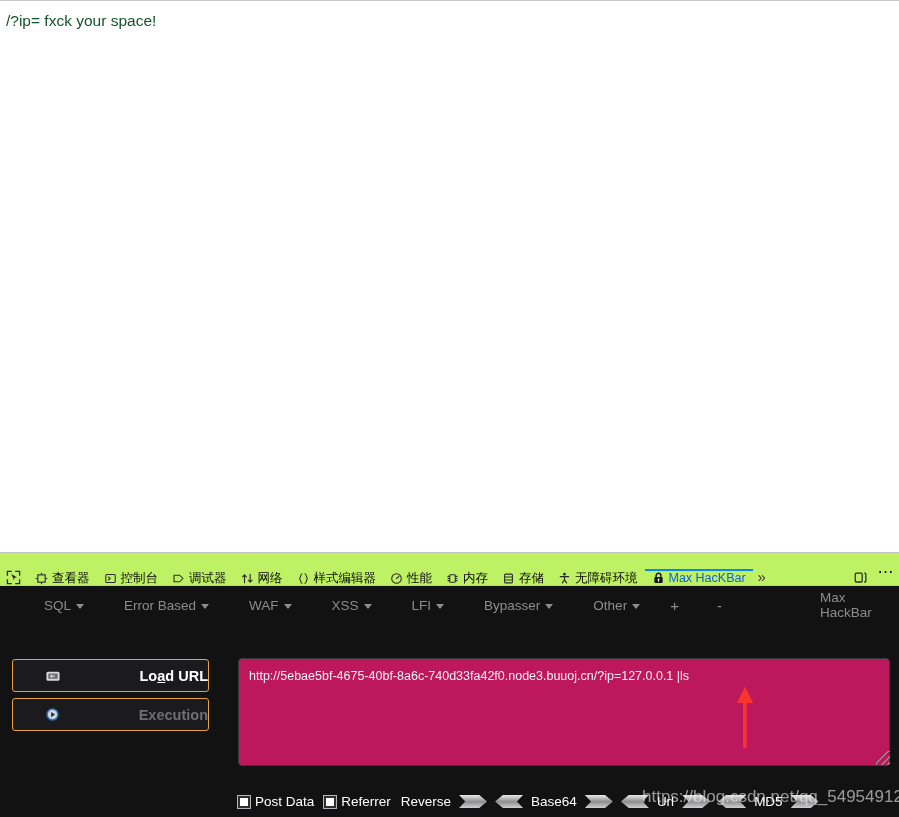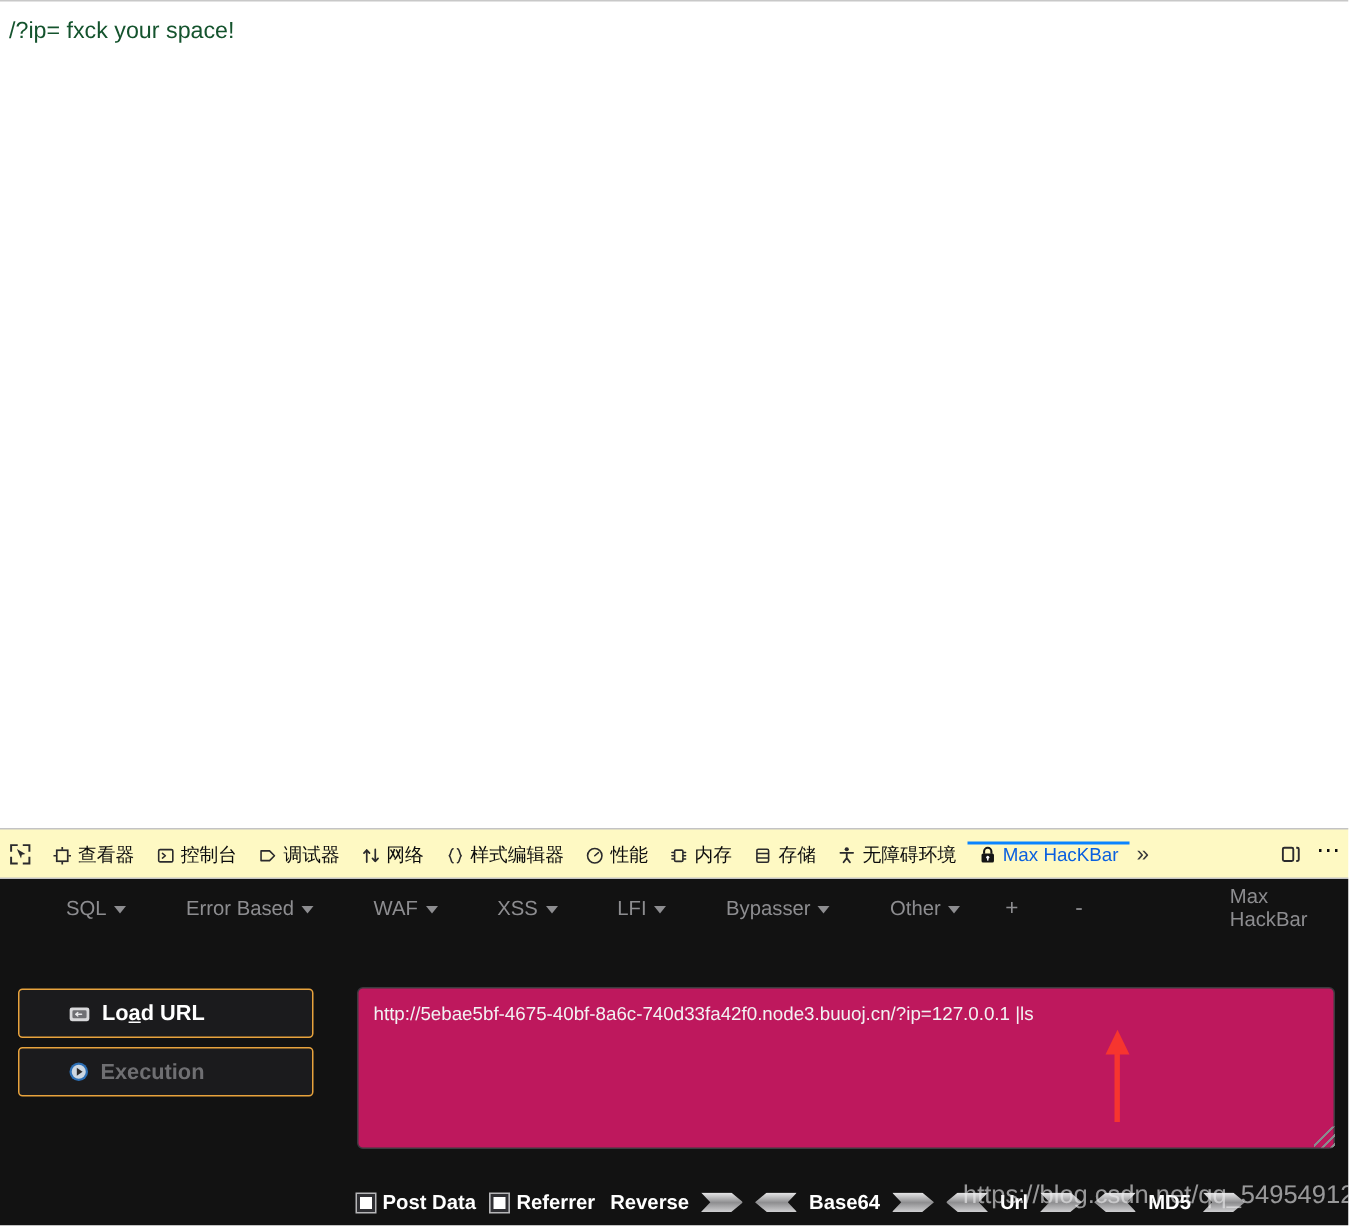--- a/index.html
+++ b/index.html
@@ -24,24 +24,24 @@
     position: absolute; left: 6px; top: 11px;
     font-size: 15.5px; color: #14532d;
     white-space: pre;
     letter-spacing: 0px;
   }
 
   
   .devtools-bar {
     position: absolute; left: 0; top: 552px;
     width: 899px; height: 34px;
-    background: #fef9c3;
+    background: #bef264;
     border-top: 1px solid #c3c3c5;
     border-bottom: 1px solid #c3c3c5;
-    display: flex; align-items: center;
+    display: flex; align-items: flex-end;
     font-size: 12.5px; color: #0c0c0d;
     user-select: none;
     overflow: hidden;
   }
   .dt-pick {
     display: flex; align-items: center; justify-content: center;
     width: 27px; flex: 0 0 27px;
   }
   .dt-sep {
     width: 1px; background: #d7d7db;
@@ -108,21 +108,21 @@
     margin-left: 60px;
     color: #8d8d90; font-size: 13.5px;
   }
 
   
   .hb-left {
     position: absolute; left: 12px; top: 73px;
     width: 197px;
   }
   .hb-btn {
-    display: flex; align-items: center; justify-content: flex-start;
+    display: flex; align-items: center; justify-content: space-between;
     gap: 7px;
     height: 33px;
     border: 1px solid #e8a33d;
     border-radius: 3px;
     background: #1b1b1d;
     color: #ffffff;
     font-size: 14.5px;
     font-weight: 700;
     margin-bottom: 6px;
     cursor: default;
@@ -159,21 +159,21 @@
   }
 
   
   .hb-bottom {
     position: absolute; left: 0; top: 786px;
     width: 899px; height: 31px;
     display: flex; align-items: center;
     padding-left: 238px;
     color: #ffffff;
     font-size: 13.5px;
-    font-weight: 700;
+    font-weight: 400;
     user-select: none;
   }
   .hb-bottom .chk {
     display: flex; align-items: center; gap: 5px;
     margin-right: 10px; white-space: nowrap;
   }
   .cbox {
     width: 12px; height: 12px;
     background: #ffffff;
     border: 2px solid #2f2f33;

